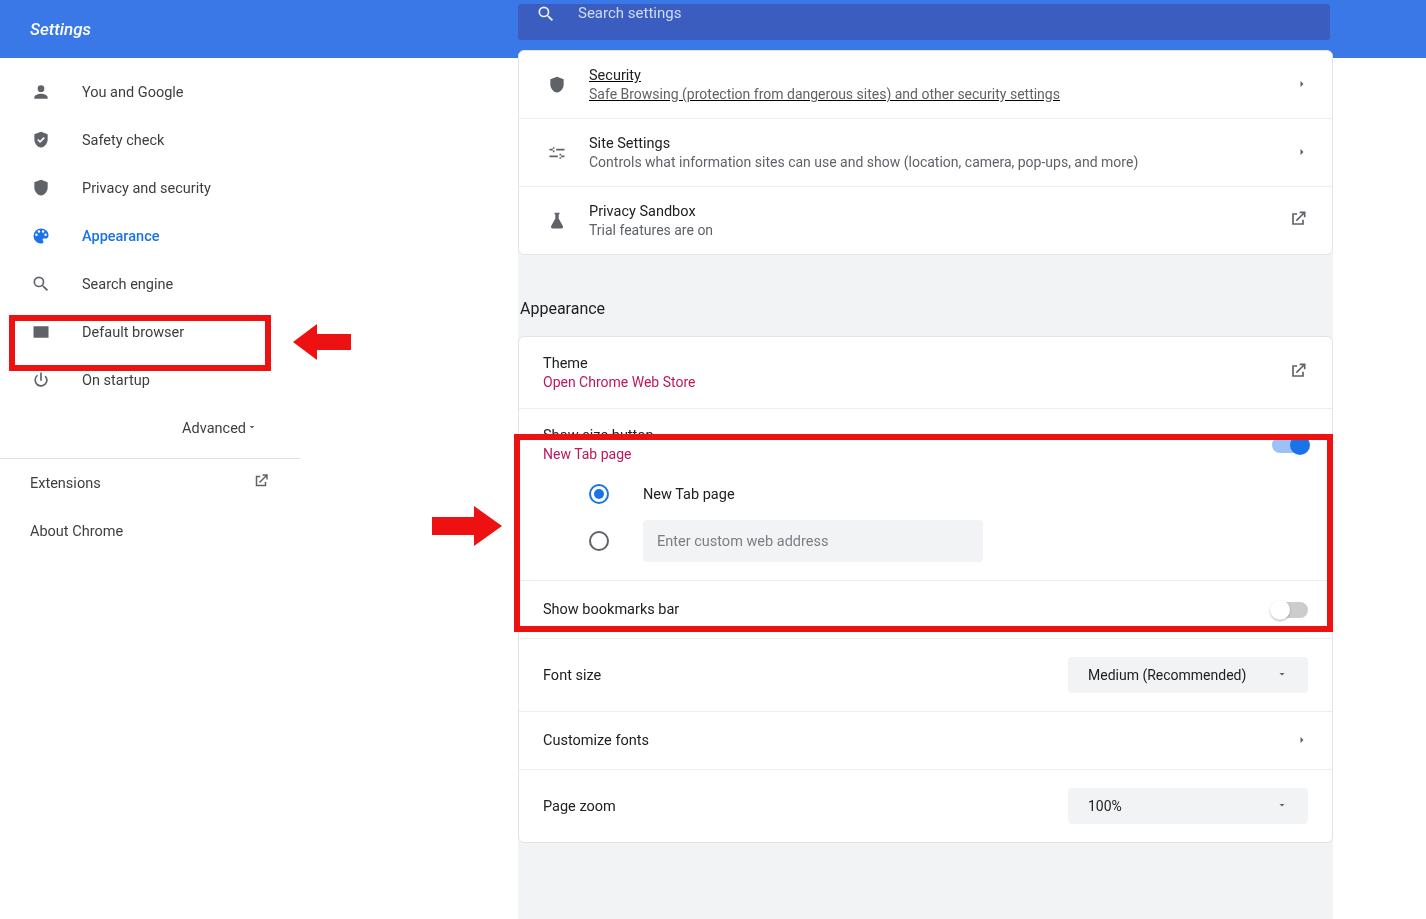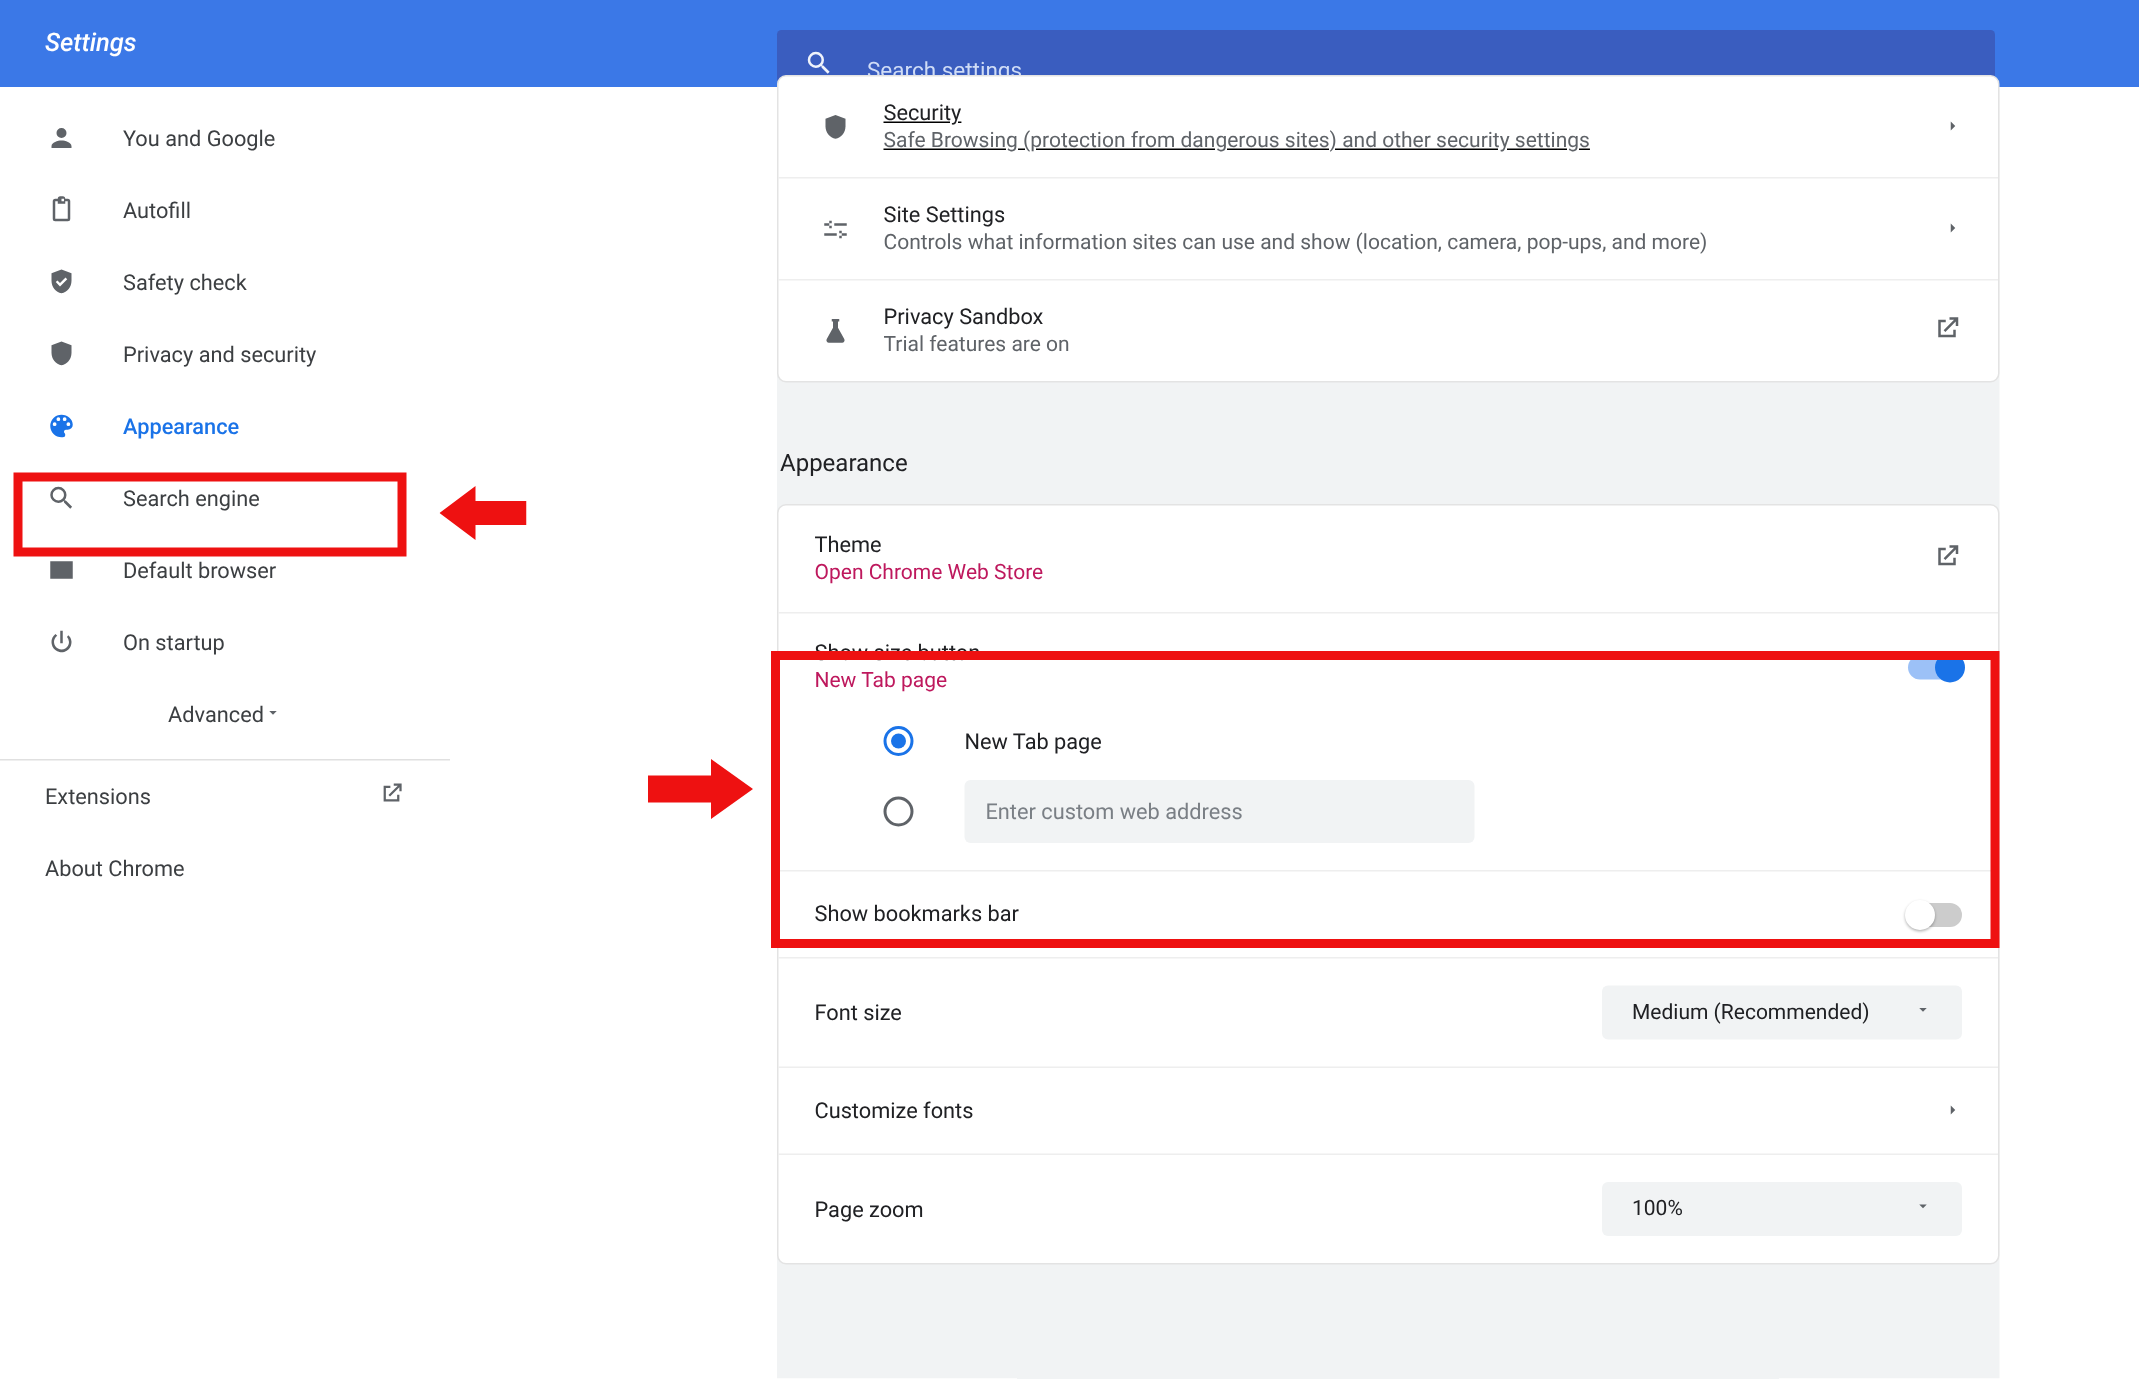--- a/index.html
+++ b/index.html
@@ -8,26 +8,26 @@
   .header {
     background: #3b78e7;
     height: 58px;
     display: flex;
     align-items: center;
     padding-left: 30px;
   }
   .header-title { color: #fff; font-size: 17px; font-weight: 500; font-style: italic; }
   .search-wrap {
     position: absolute;
-    left: 518px; top: 20px;
+    left: 518px; top: 4px;
     width: 812px; height: 36px;
     background: #3a5dbf;
     border-radius: 3px;
     display: flex;
-    align-items: flex-end;
+    align-items: flex-start;
     padding-left: 18px;
   }
   .search-wrap svg { width: 20px; height: 20px; fill: #eff3fb; }
   .search-input {
     border: none; background: transparent; outline: none;
     color: #d6e2fa; font-size: 15px; margin-left: 22px; width: 600px;
   }
   .search-input::placeholder { color: #cfdcf6; }
 
   .sidebar {
@@ -44,22 +44,22 @@
     color: #3c3f42;
     cursor: pointer;
     text-align: center;
   }
   .side-icon { width: 22px; display:flex; justify-content:center; }
   .side-icon svg { width: 20px; height: 20px; fill: #5f6368; }
   .side-label { margin-left: 30px; }
   .side-item.active .side-label { color: #1a73e8; font-weight: 500; }
   .side-item.active .side-icon svg { fill: #1a73e8; }
   .advanced-row {
-    display:flex; align-items:center; justify-content:center;
-    height:48px; padding: 0 30px; font-size:14.5px; color:#3c3f42; cursor:pointer;
+    display:flex; align-items:center; justify-content:flex-end;
+    height:48px; padding: 0 42px; font-size:14.5px; color:#3c3f42; cursor:pointer;
   }
   .bottom-row {
     display:flex; align-items:center; justify-content:space-between;
     height:48px; padding: 0 30px; font-size:14.5px; color:#3c3f42; cursor:pointer;
   }
   .bottom-divider { border-top:1px solid #e0e0e0; margin-top:6px; }
 
   .highlight-box-sidebar {
     position:absolute; left:9px; top:315px; width:262px; height:56px;
     border:6px solid #e11; z-index:5; pointer-events:none;
@@ -163,28 +163,20 @@
 </div>
 
 <div class="sidebar">
   <div class="side-item">
     <span class="side-icon">
         <svg viewBox="0 0 24 24">
           <path d="M12 12a4 4 0 100-8 4 4 0 000 8zm0 2c-3 0-8 1.5-8 4.5V20h16v-1.5c0-3-5-4.5-8-4.5z"></path>
         </svg>
       </span>
     <span class="side-label">You and Google</span>
-  </div>
-  <div class="side-item">
-    <span class="side-icon">
-        <svg viewBox="0 0 24 24">
-          <path d="M17 3h-2a2 2 0 00-2-2h-2a2 2 0 00-2 2H7a2 2 0 00-2 2v14a2 2 0 002 2h10a2 2 0 002-2V5a2 2 0 00-2-2zm-5 0h2v2h-2V3zM7 19V5h2v2h6V5h2v14H7z"></path>
-        </svg>
-      </span>
-    <span class="side-label">Autofill</span>
   </div>
   <div class="side-item">
     <span class="side-icon">
         <svg viewBox="0 0 24 24">
           <path d="M12 2l8 3v6c0 5-3.4 9.4-8 10-4.6-.6-8-5-8-10V5l8-3zm-1.2 13.6l5.8-5.8-1.4-1.4-4.4 4.4-2-2L7.4 12l3.4 3.6z"></path>
         </svg>
       </span>
     <span class="side-label">Safety check</span>
   </div>
   <div class="side-item">

